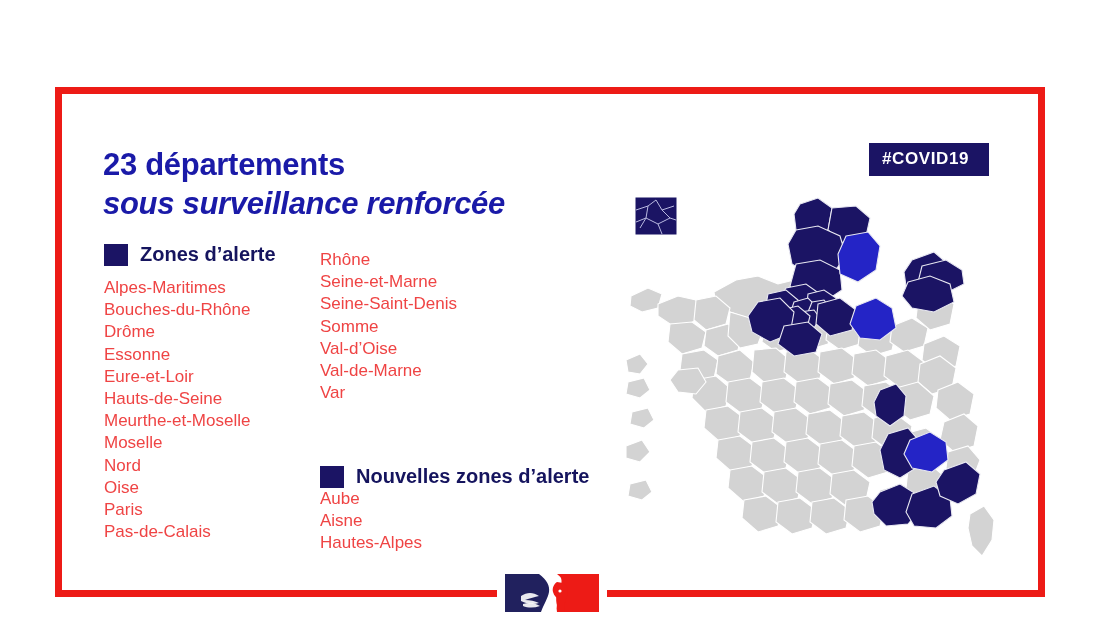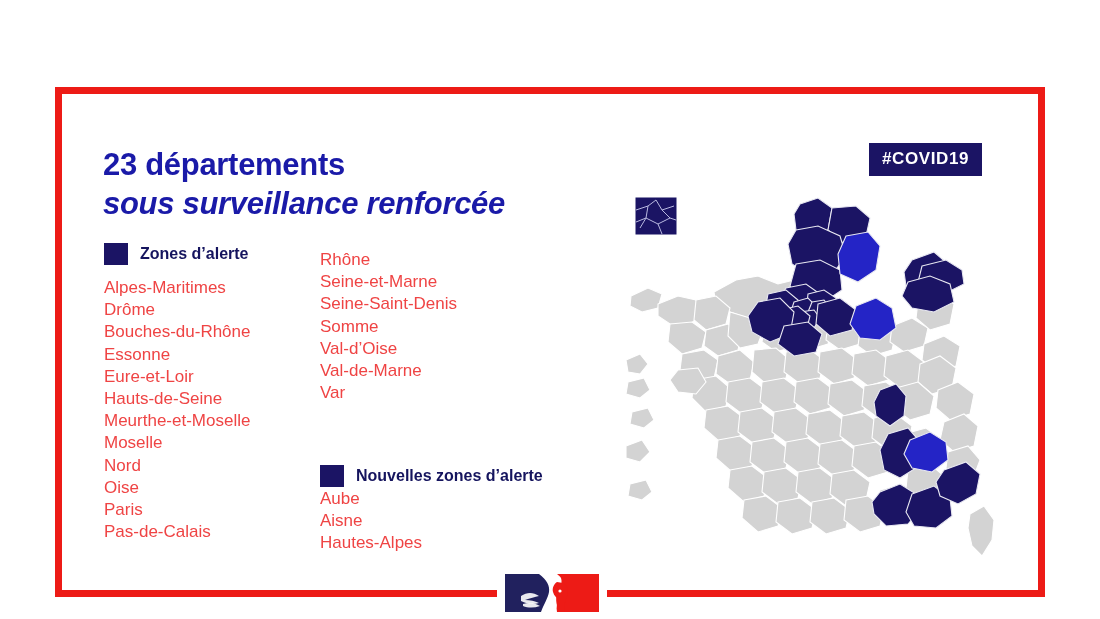--- a/index.html
+++ b/index.html
@@ -40,21 +40,21 @@
     align-items: center;
     gap: 12px;
   }
   .legend-sq {
     width: 24px; height: 22px;
     background: #1b1464;
     flex: 0 0 auto;
   }
   .legend-label {
     color: #15145e;
-    font-size: 16px;
+    font-size: 20px;
     font-weight: bold;
     white-space: nowrap;
   }
   #legend-alerte { left: 104px; top: 211px; }
   #legend-nouvelles { left: 320px; top: 433px; }
 
   
   .deptlist {
     position: absolute;
     color: #ef4444;
@@ -69,21 +69,21 @@
 
   
   .badge {
     position: absolute;
     left: 869px; top: 111px;
     background: #1b1464;
     color: #ffffff;
     font-size: 17px;
     font-weight: bold;
     letter-spacing: 0.6px;
-    padding: 6px 13px 7px 13px;
+    padding: 6px 20px 7px 13px;
   }
 
   
   .map-wrap {
     position: absolute;
     left: 618px; top: 152px;
     width: 400px; height: 390px;
   }
   .map-wrap svg { display: block; width: 100%; height: 100%; }
   .dept-base { fill: #d3d3d3; stroke: #ffffff; stroke-width: 1.1; }
@@ -120,22 +120,22 @@
     <span class="legend-label">Zones d’alerte</span>
   </div>
 
   <div class="legend" id="legend-nouvelles">
     <span class="legend-sq"></span>
     <span class="legend-label">Nouvelles zones d’alerte</span>
   </div>
 
   <ul class="deptlist" id="list-col1">
       <li>Alpes-Maritimes</li>
+      <li>Bouches-du-Rhône</li>
       <li>Drôme</li>
-      <li>Bouches-du-Rhône</li>
       <li>Essonne</li>
       <li>Eure-et-Loir</li>
       <li>Hauts-de-Seine</li>
       <li>Meurthe-et-Moselle</li>
       <li>Moselle</li>
       <li>Nord</li>
       <li>Oise</li>
       <li>Paris</li>
       <li>Pas-de-Calais</li>
     </ul>

